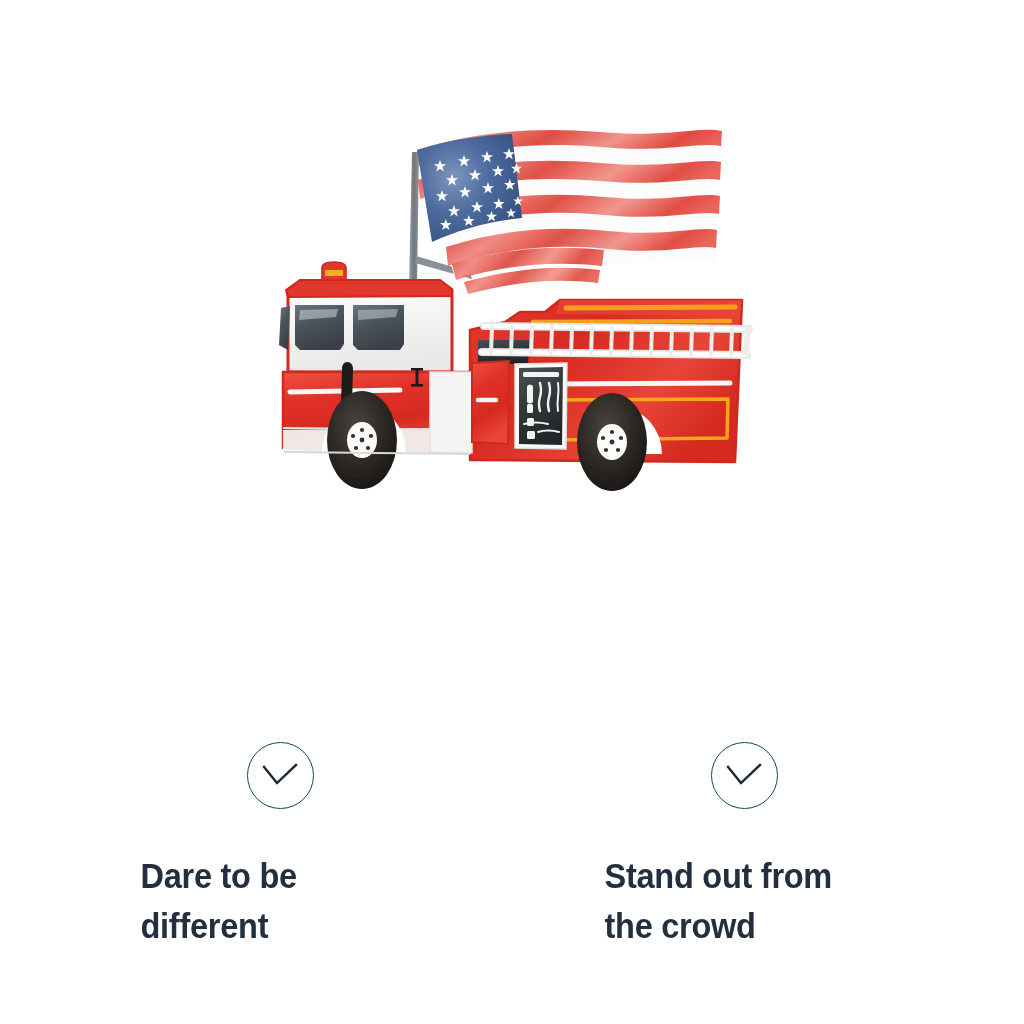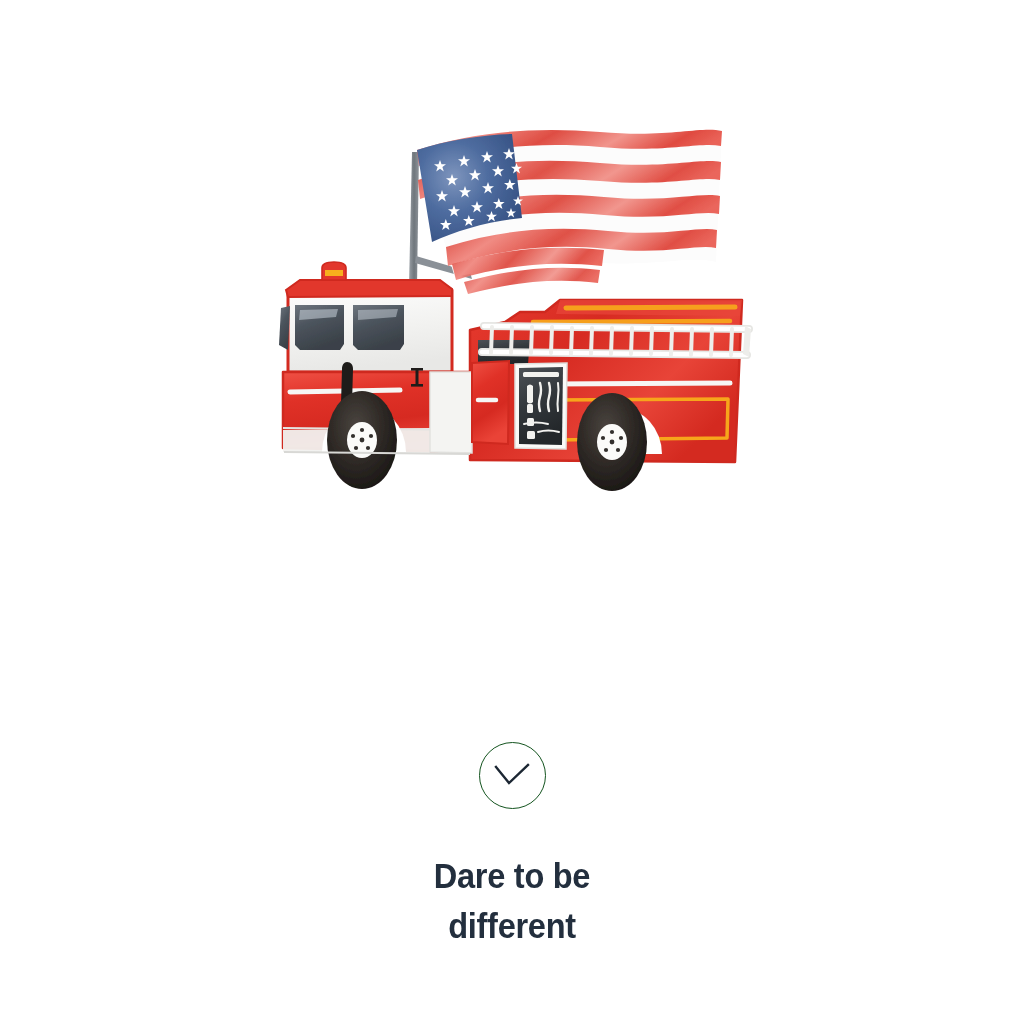--- a/index.html
+++ b/index.html
@@ -45,21 +45,21 @@
     align-items: flex-start;
     justify-content: space-between;
     padding: 0 48px;
     box-sizing: border-box;
   }
   .benefit {
     flex: 1 1 0;
     display: flex;
     flex-direction: column;
     align-items: center;
-    text-align: center;
+    text-align: left;
   }
   .benefit-check {
     width: 67px;
     height: 67px;
     border-radius: 50%;
     border: 1.6px solid #14541f;
     box-sizing: border-box;
     display: flex;
     align-items: center;
     justify-content: center;
@@ -382,16 +382,24 @@
     <div class="benefit">
       <div class="benefit-check">
         <svg width="38" height="26" viewBox="0 0 38 26" aria-hidden="true">
           <path d="M3 4 L16 20 L35 2" fill="none" stroke="#1c2733" stroke-width="2.4" stroke-linecap="square" stroke-linejoin="miter"></path>
         </svg>
       </div>
       <div class="benefit-label">Dare to be different</div>
     </div>
 
 
+    <div class="benefit">
+      <div class="benefit-check">
+        <svg width="38" height="26" viewBox="0 0 38 26" aria-hidden="true">
+          <path d="M3 4 L16 20 L35 2" fill="none" stroke="#1c2733" stroke-width="2.4" stroke-linecap="square" stroke-linejoin="miter"></path>
+        </svg>
+      </div>
+      <div class="benefit-label">Stand out from the crowd</div>
+    </div>
 
   </div>
 
 </div>
 
 </body></html>

